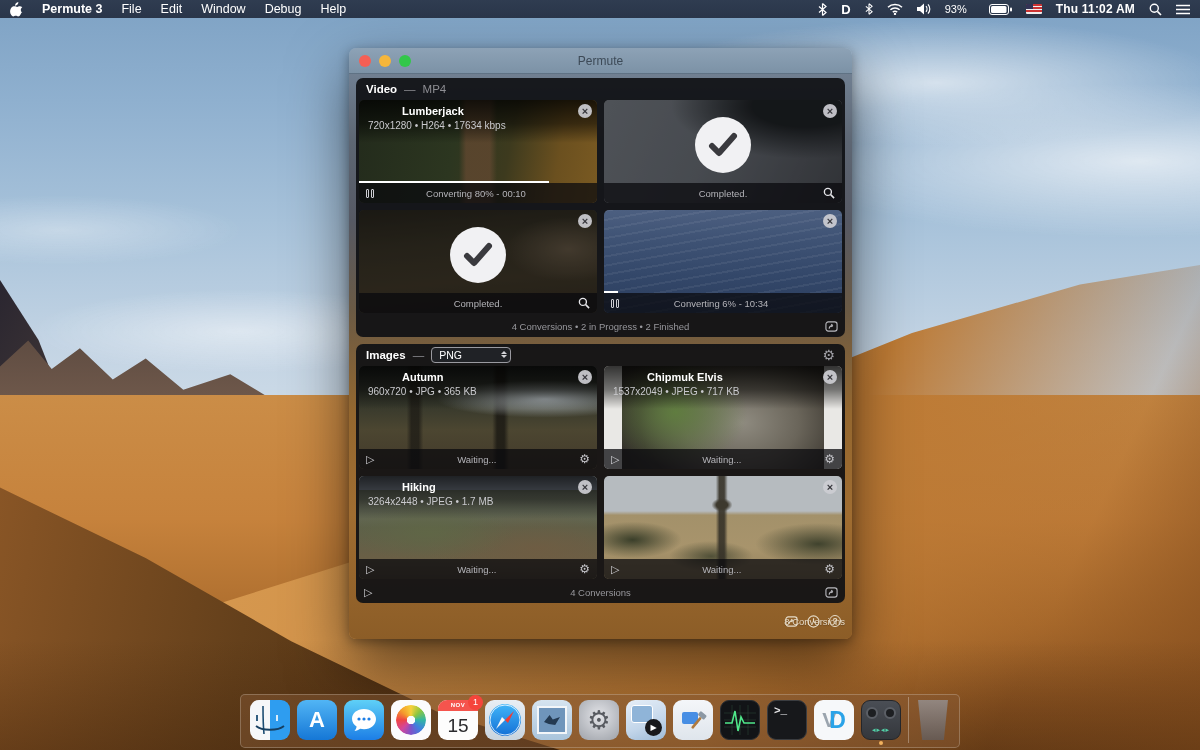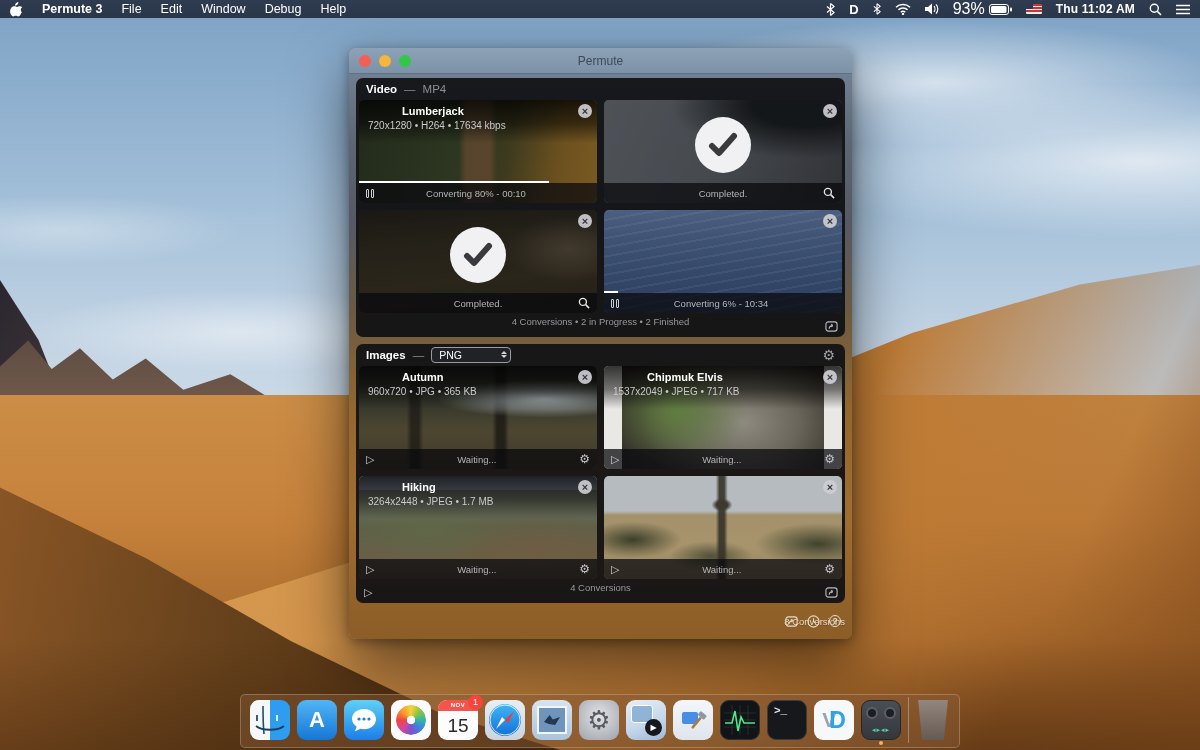--- a/index.html
+++ b/index.html
@@ -39,21 +39,21 @@
   
   .menubar { position:absolute; left:0; top:0; right:0; height:18px; z-index:50;
     background:linear-gradient(180deg, rgba(44,56,76,.96), rgba(38,49,68,.96));
     display:flex; align-items:center; color:#fff; font-size:12.5px; padding:0 10px; }
   .mb-left { display:flex; align-items:center; gap:19px; }
   .mb-apple { display:flex; align-items:center; }
   .mb-app { font-weight:bold; }
   .mb-item { cursor:default; }
   .mb-right { margin-left:auto; display:flex; align-items:center; gap:14px; }
   .mb-right svg { display:block; }
-  .mb-batt-wrap { display:flex; align-items:center; gap:4px; font-size:16px; }
+  .mb-batt-wrap { display:flex; align-items:center; gap:22px; font-size:11px; }
   .mb-clock { font-size:12px; font-weight:bold; letter-spacing:.2px; }
   .mb-flag { width:16px; height:10px; position:relative; border-radius:1px; overflow:hidden;
     background:repeating-linear-gradient(180deg,#c33 0 1.6px,#eee 1.6px 3.2px); }
   .mb-flag i { position:absolute; left:0; top:0; width:7px; height:5px; background:#335; }
 
   
   .window { position:absolute; left:349px; top:48px; width:503px; height:591px; z-index:30;
     border-radius:7px; box-shadow:0 25px 60px rgba(0,0,0,.55), 0 3px 12px rgba(0,0,0,.35); }
   .titlebar { height:26px; border-radius:7px 7px 0 0; position:relative;
     background:linear-gradient(180deg,#8da2b6,#7c92a6);
@@ -64,21 +64,21 @@
   .light.red { background:#f45f55; } .light.yellow { background:#f5b63b; } .light.green { background:#32c74a; }
   .win-body { height:565px; border-radius:0 0 7px 7px; padding:4px 7px 0; display:flex; flex-direction:column;
     background:linear-gradient(180deg,#707f91 0%,#5d6673 12%,#565964 26%,#6b5a44 42%,#94672f 60%,#a06d31 78%,#8c5d27 100%); }
 
   .section { background:rgba(16,17,20,.93); border-radius:7px; overflow:hidden; }
   .sec-head { height:21px; display:flex; align-items:center; padding:0 10px; gap:7px; }
   .sec-title { font-size:11.5px; font-weight:bold; color:#fff; }
   .sec-dash, .sec-format { font-size:11.5px; color:#8e8e93; }
   .sec-gear { margin-left:auto; color:#a0a0a6; font-size:14px; line-height:1; background:none; border:none; cursor:default; }
   .sec-grid { display:grid; grid-template-columns:1fr 1fr; gap:7px; padding:1px 3px 3px; }
-  .sec-foot { height:21px; position:relative; display:flex; justify-content:center; }
+  .sec-foot { height:21px; position:relative; display:flex; align-items:center; justify-content:center; }
   .sec-foot-text { font-size:9.5px; color:#97979c; }
   .foot-left { position:absolute; left:8px; top:0; bottom:0; display:flex; align-items:center; }
   .foot-right { position:absolute; right:7px; top:0; bottom:0; display:flex; align-items:center; gap:8px; }
   .iconbtn { background:none; border:none; padding:0; display:flex; align-items:center; cursor:default; }
 
   
   .card { position:relative; height:103px; border-radius:5px; overflow:hidden; background:#222; }
   .thumb { position:absolute; inset:0; }
   .dim { position:absolute; inset:0; background:rgba(0,0,0,.42); }
   .card-top { position:absolute; top:0; left:0; right:0; padding:5px 9px 12px;

